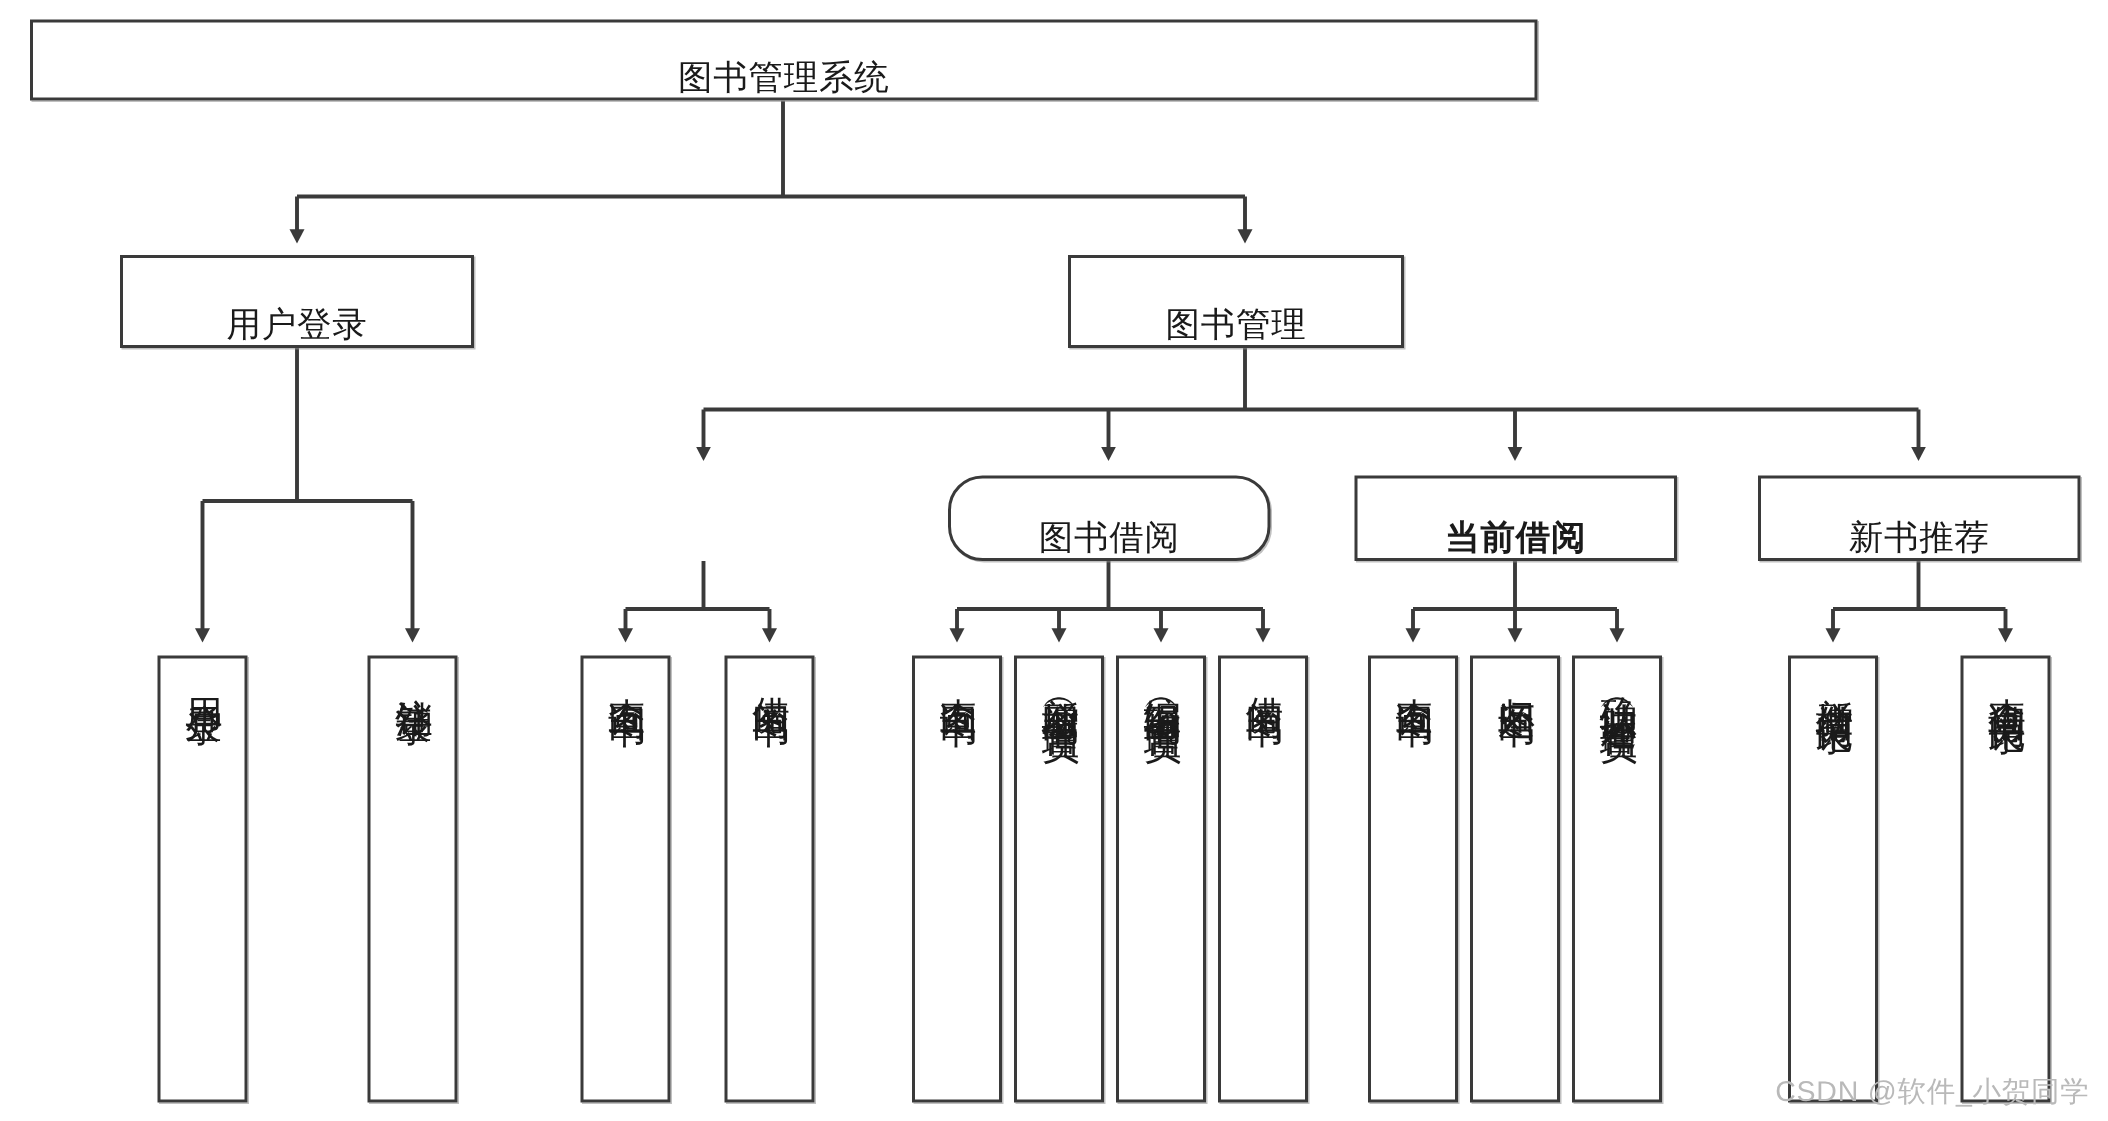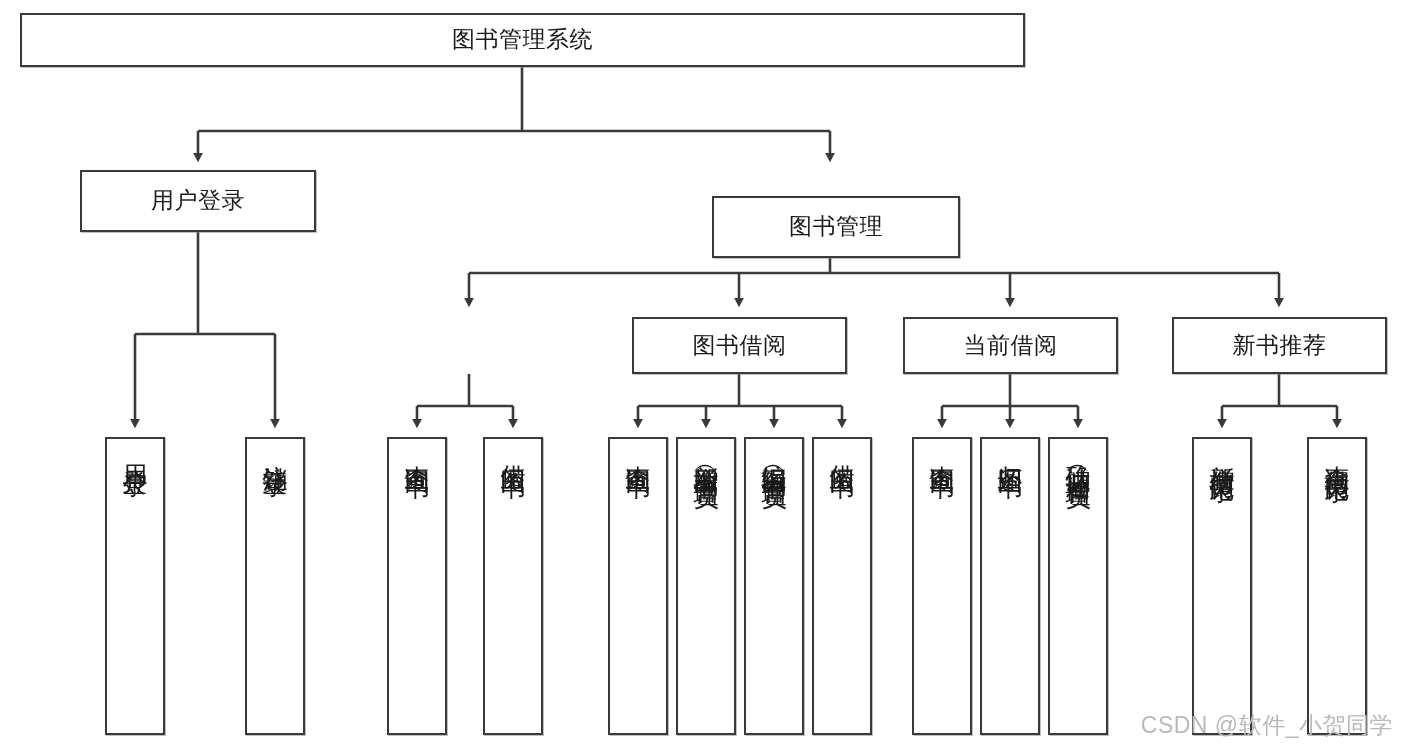--- a/index.html
+++ b/index.html
@@ -24,21 +24,21 @@
     width: 1405px;
     height: 747px;
     pointer-events: none;
   }
   .node {
     position: absolute;
     box-sizing: border-box;
     border: 2px solid #3a3a3a;
     background: #ffffff;
     display: flex;
-    align-items: center;
+    align-items: flex-end;
     justify-content: center;
     color: #1a1a1a;
     box-shadow: 1px 1px 0 rgba(140,140,140,0.55);
   }
   .node-label {
     display: block;
     text-align: center;
     line-height: 1.12;
     letter-spacing: 0.5px;
   }
@@ -55,21 +55,21 @@
     text-orientation: upright;
     font-size: 25px;
     line-height: 1.0;
     letter-spacing: 3px;
     max-height: 100%;
   }
   #watermark {
     position: absolute;
     right: 12px;
     bottom: 6px;
-    font-size: 23px;
+    font-size: 19px;
     color: #b9b9b9;
     letter-spacing: 0.5px;
     white-space: nowrap;
     user-select: none;
     margin-top: 36px;
   }
 </style>
 </head>
 <body>
 
@@ -125,28 +125,28 @@
     </g>
   </svg>
 
   <div class="node horizontal" style="left:20px; top:13px; width:1005px; height:54px;">
     <span class="node-label">图书管理系统</span>
   </div>
 
   <div class="node horizontal" style="left:80px; top:170px; width:236px; height:62px;">
     <span class="node-label">用户登录</span>
   </div>
-  <div class="node horizontal" style="left:712px; top:170px; width:248px; height:62px;margin-top:26px;">
+  <div class="node horizontal" style="left:712px; top:170px; width:224px; height:62px;">
     <span class="node-label">图书管理</span>
   </div>
 
-  <div class="node horizontal" style="left:632px; top:317px; width:215px; height:57px;">
+  <div class="node horizontal" style="left:632px; top:317px; width:215px; height:57px;border-radius:23px;">
     <span class="node-label">图书借阅</span>
   </div>
-  <div class="node horizontal" style="left:903px; top:317px; width:215px; height:57px;">
+  <div class="node horizontal" style="left:903px; top:317px; width:215px; height:57px;font-weight:bold;">
     <span class="node-label">当前借阅</span>
   </div>
   <div class="node horizontal" style="left:1172px; top:317px; width:215px; height:57px;">
     <span class="node-label">新书推荐</span>
   </div>
 
   <div class="node vertical" style="left:105px; top:437px; width:60px; height:298px;">
     <span class="node-label">用户登录</span>
   </div>
   <div class="node vertical" style="left:245px; top:437px; width:60px; height:298px;">

